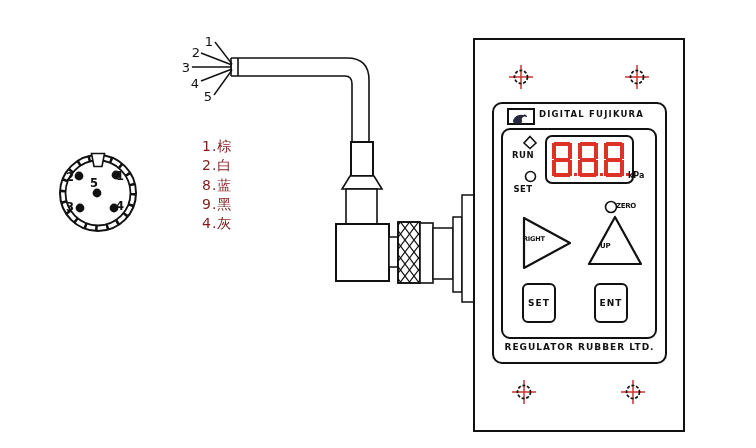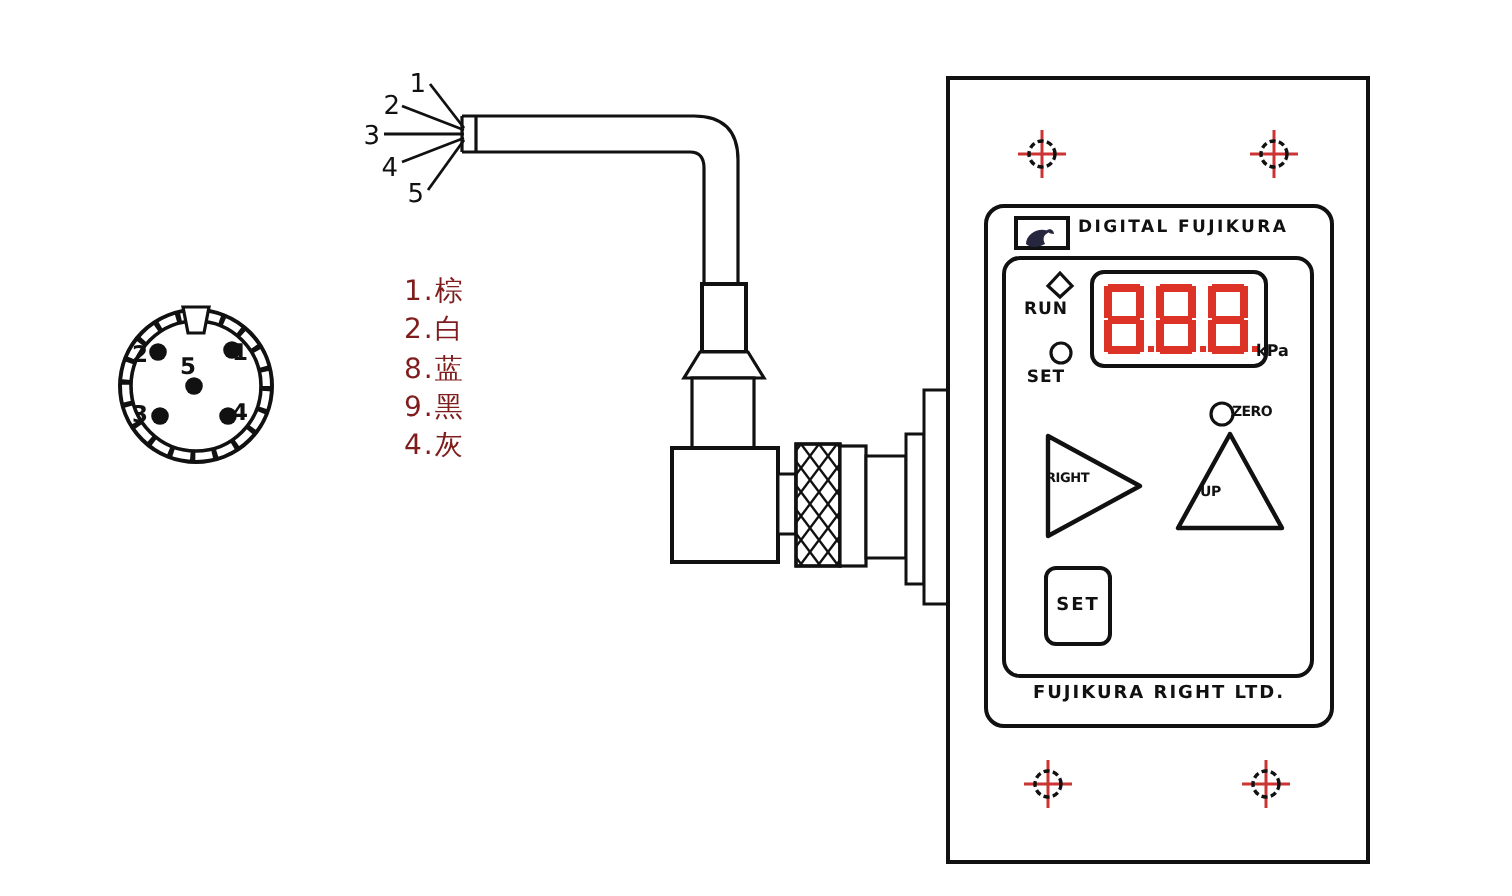--- a/index.html
+++ b/index.html
@@ -220,18 +220,19 @@
           <polygon points="2,4 2,54 48,29" fill="#fff" stroke="#111" stroke-width="2.2" stroke-linejoin="round"></polygon>
         </svg>
         <div class="tri-label" style="left:20px;top:105px;width:40px">RIGHT</div>
 
         <svg class="lampsvg" style="left:83px;top:84px" width="58" height="54">
           <polygon points="29,3 3,50 55,50" fill="#fff" stroke="#111" stroke-width="2.2" stroke-linejoin="round"></polygon>
         </svg>
         <div class="tri-label" style="left:97px;top:112px;width:34px;font-size:7px">UP</div>
 
         <div class="key-btn" style="left:19px;top:153px">SET</div>
+        <div class="key-btn" style="left:91px;top:153px">ENT</div>
       </div>
 
-      <div class="brand">FUJIKURA RIGHT LTD.</div>
+      <div class="brand">REGULATOR RUBBER LTD.</div>
     </div>
   </div>
 </div>
 
 </body></html>

